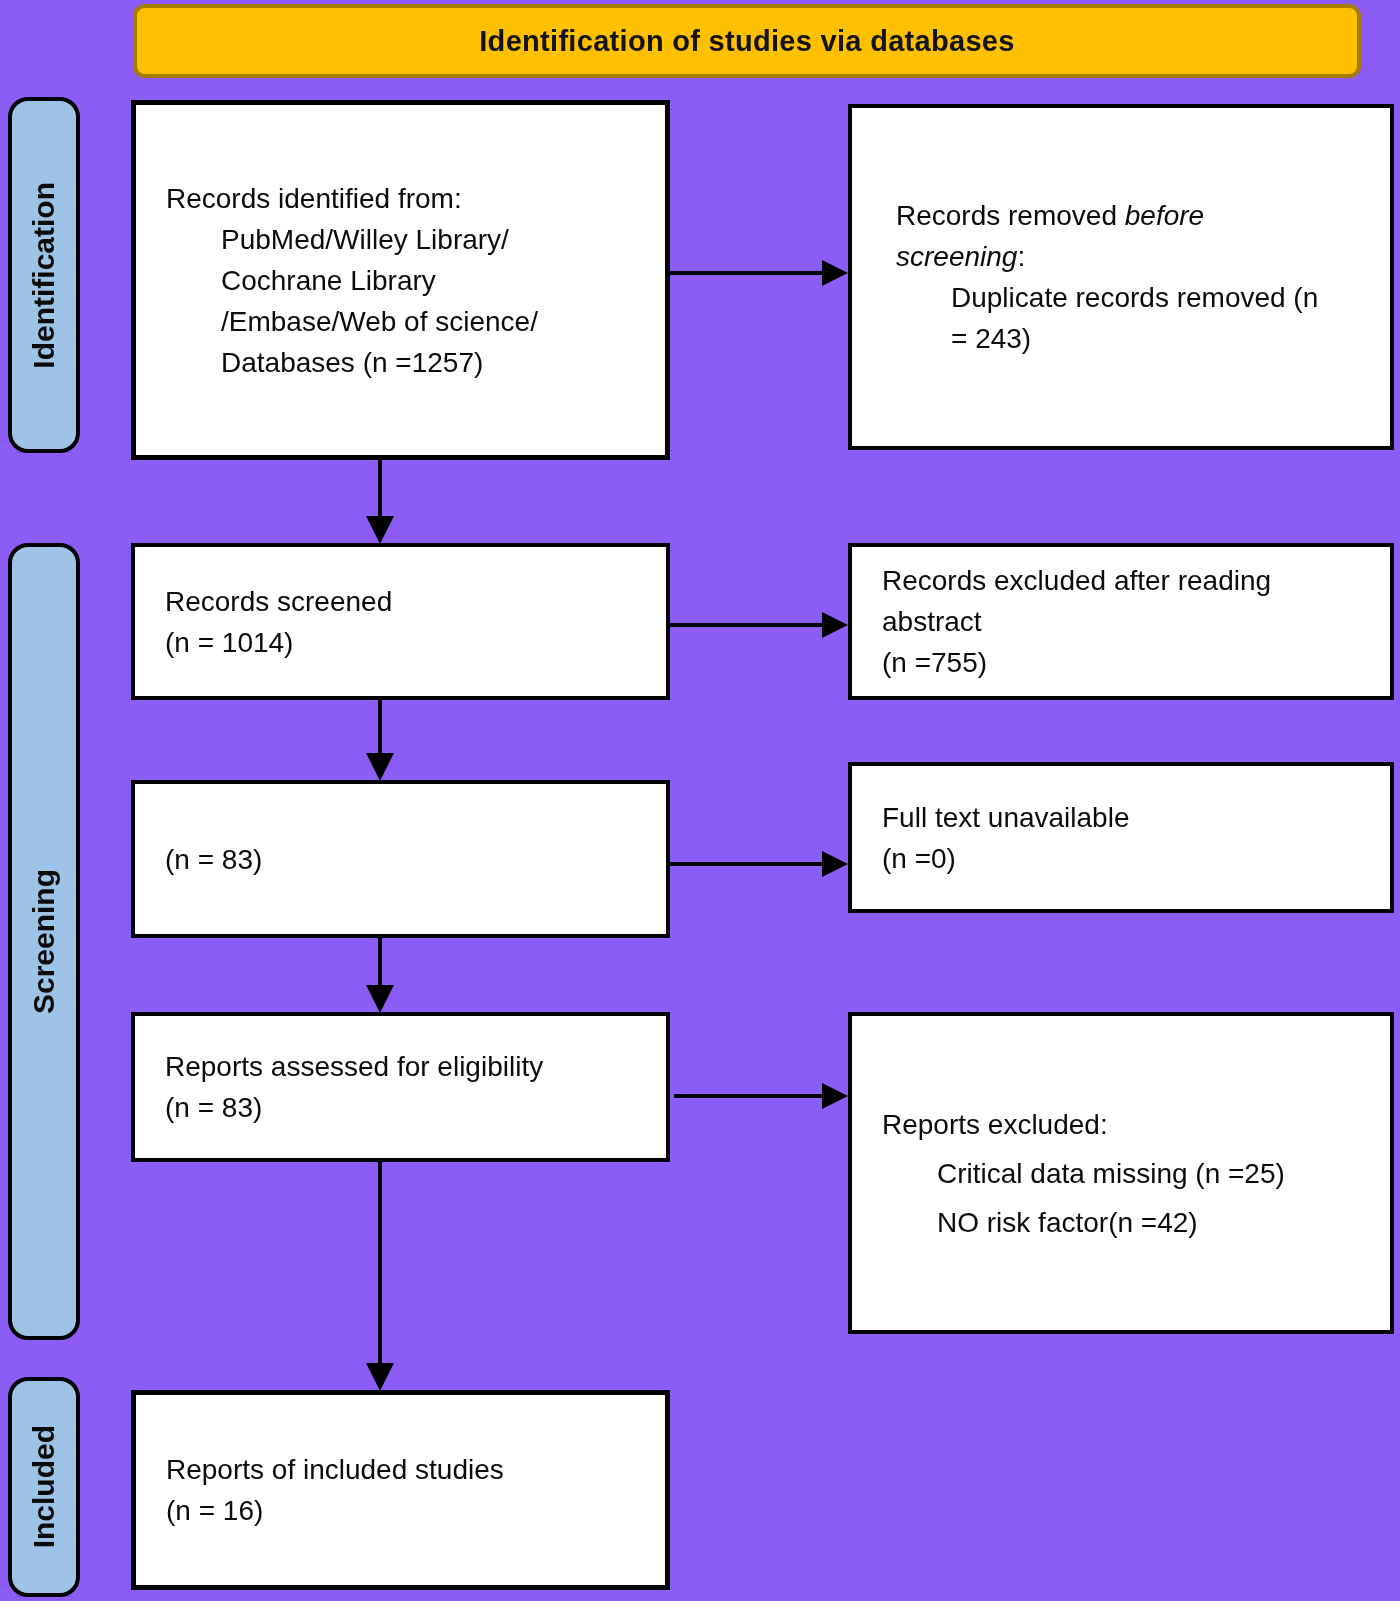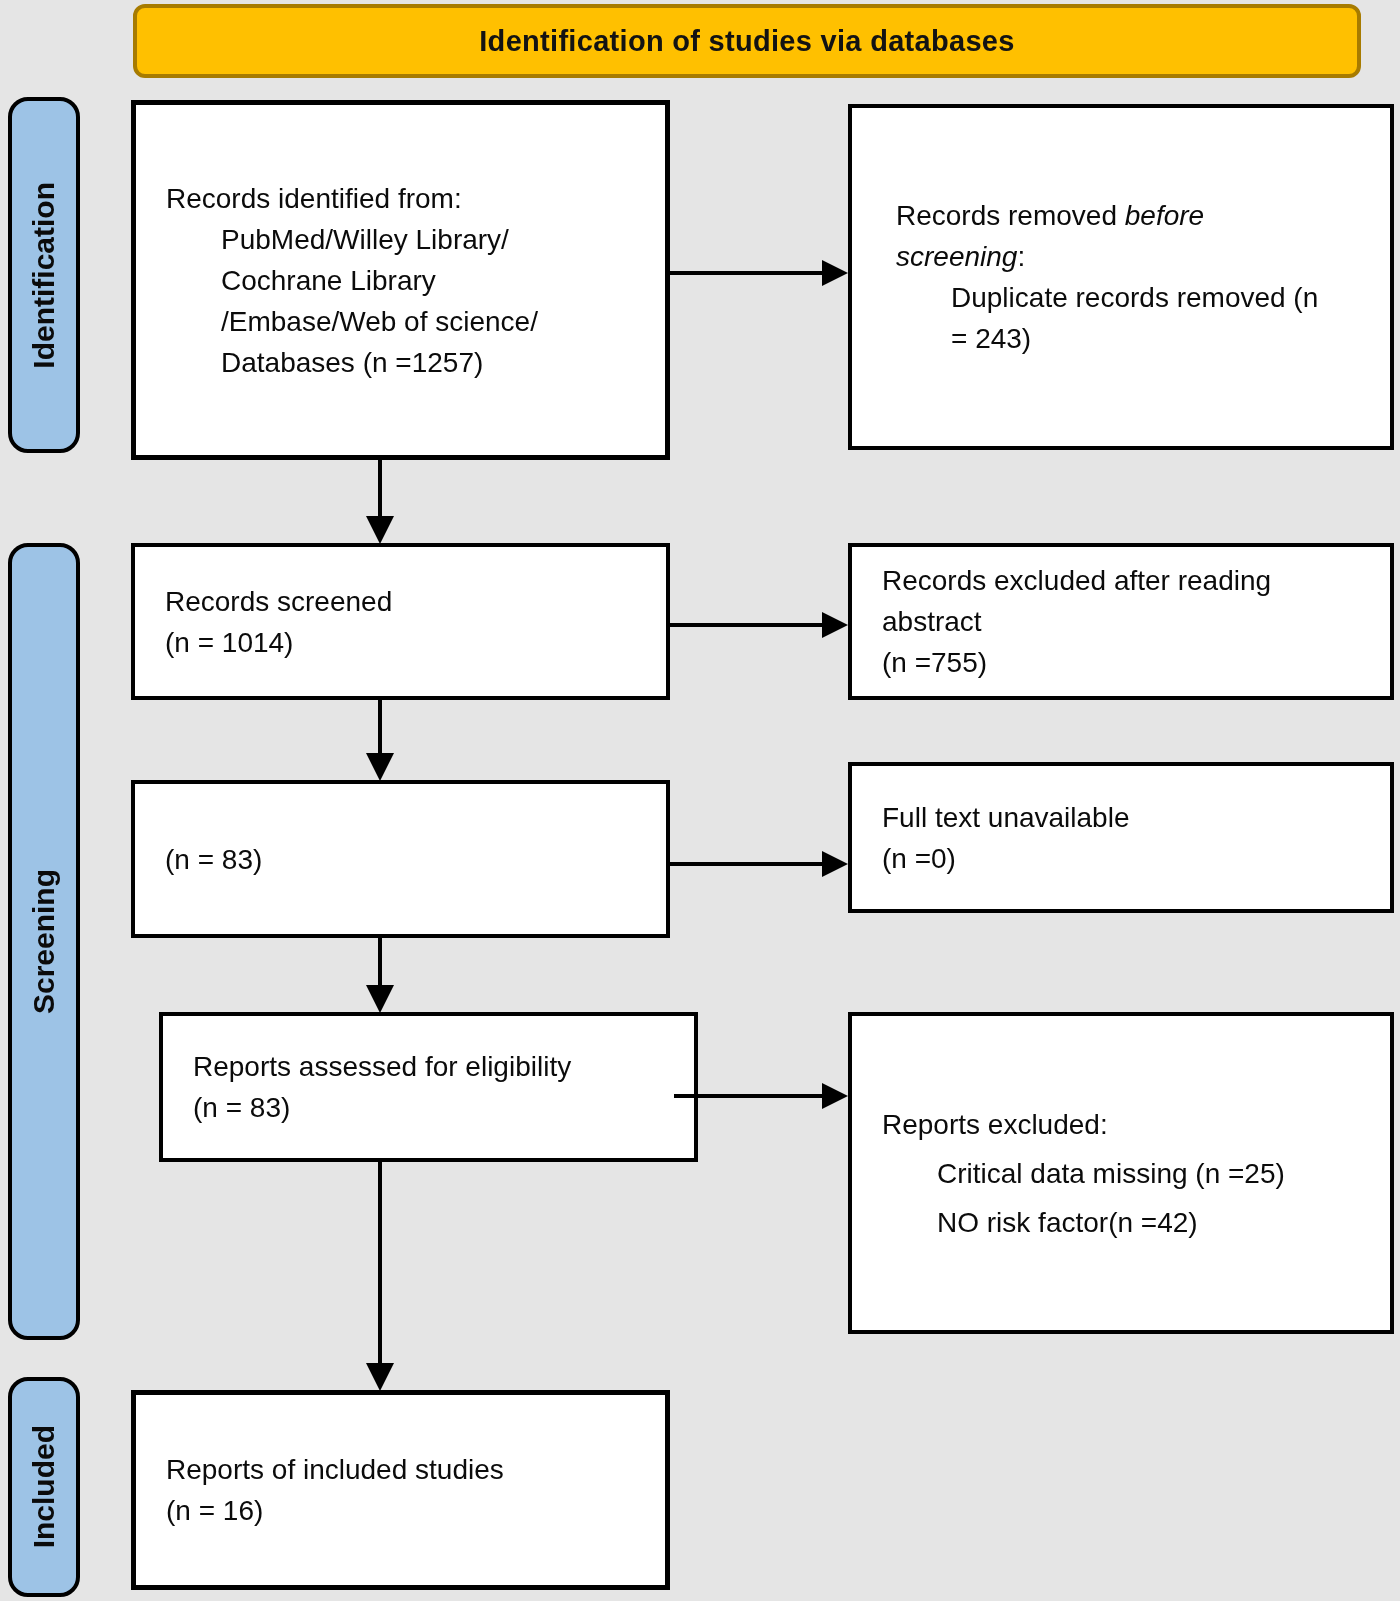--- a/index.html
+++ b/index.html
@@ -8,21 +8,21 @@
     --stage-bg: #9DC3E6;
     --box-border: #000000;
     --arrow-color: #000000;
   }
   * { box-sizing: border-box; }
   html, body { margin: 0; padding: 0; background: #ffffff; }
   .canvas {
     position: relative;
     width: 1400px;
     height: 1601px;
-    background: #e5e5e5;
+    background: #8b5cf6;
     font-family: "Liberation Sans", sans-serif;
     color: #0b0b0b;
   }
 
   
   .banner {
     position: absolute;
     left: 133px; top: 4px;
     width: 1228px; height: 74px;
     background: var(--banner-bg);
@@ -76,21 +76,21 @@
     font-size: 28px;
     line-height: 41px;
     color: #0b0b0b;
   }
   .box-records-identified { left: 131px; top: 100px;  width: 539px; height: 360px; border-width: 5px; }
   .box-records-removed    { left: 848px; top: 104px;  width: 546px; height: 346px; padding-left: 44px; }
   .box-records-screened   { left: 131px; top: 543px;  width: 539px; height: 157px; }
   .box-records-excluded   { left: 848px; top: 543px;  width: 546px; height: 157px; }
   .box-reports-sought     { left: 131px; top: 780px;  width: 539px; height: 158px; }
   .box-fulltext-unavail   { left: 848px; top: 762px;  width: 546px; height: 151px; }
-  .box-reports-assessed   { left: 131px; top: 1012px; width: 539px; height: 150px; margin-left: 28px; }
+  .box-reports-assessed   { left: 131px; top: 1012px; width: 539px; height: 150px; }
   .box-reports-excluded   { left: 848px; top: 1012px; width: 546px; height: 322px; gap: 8px; }
   .box-reports-included   { left: 131px; top: 1390px; width: 539px; height: 200px; border-width: 5px; }
 
   .ln  { white-space: nowrap; }
   .ind { padding-left: 55px; }
   .it  { font-style: italic; }
 
   
   .varrow {
     position: absolute;

